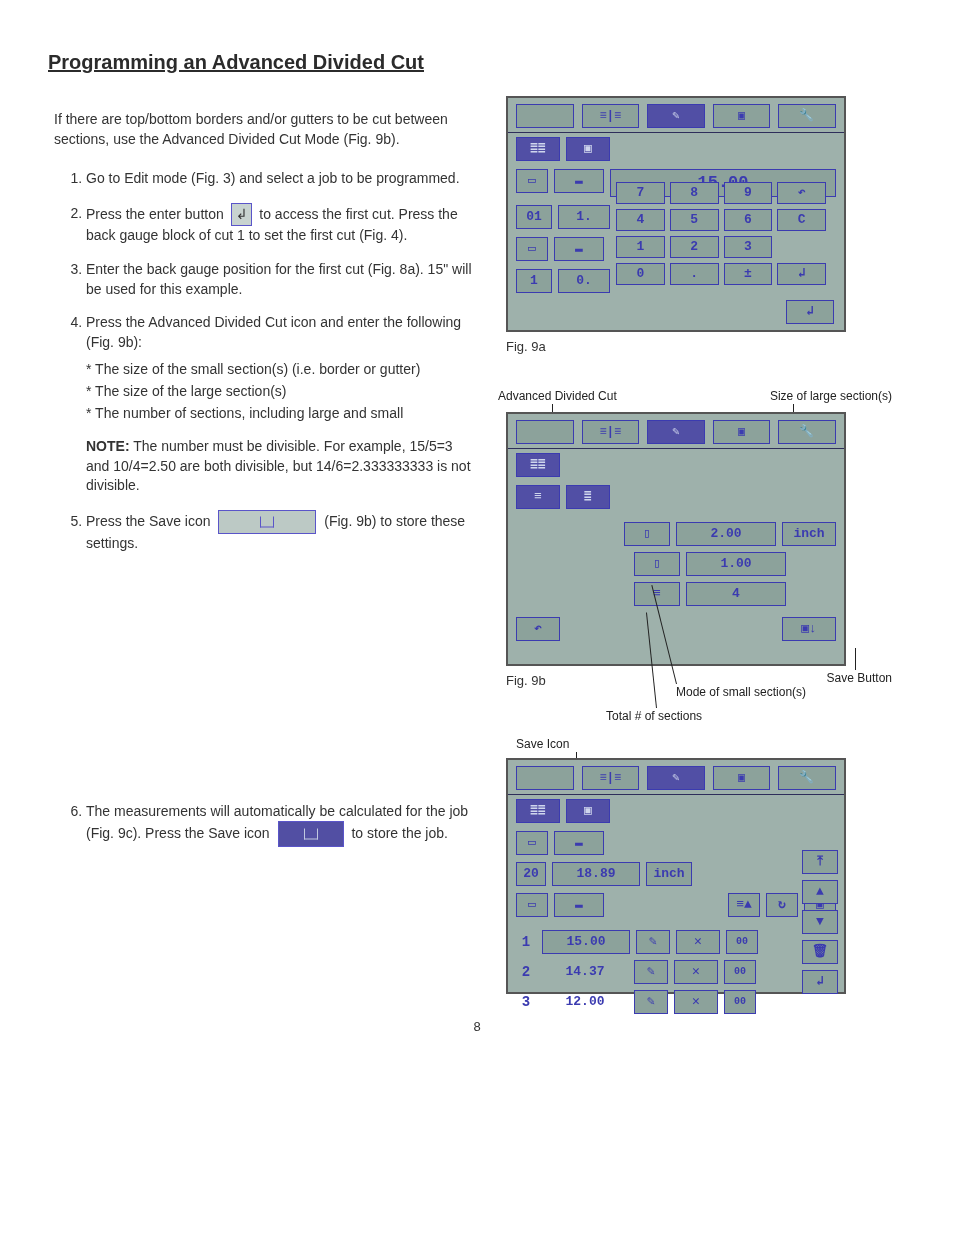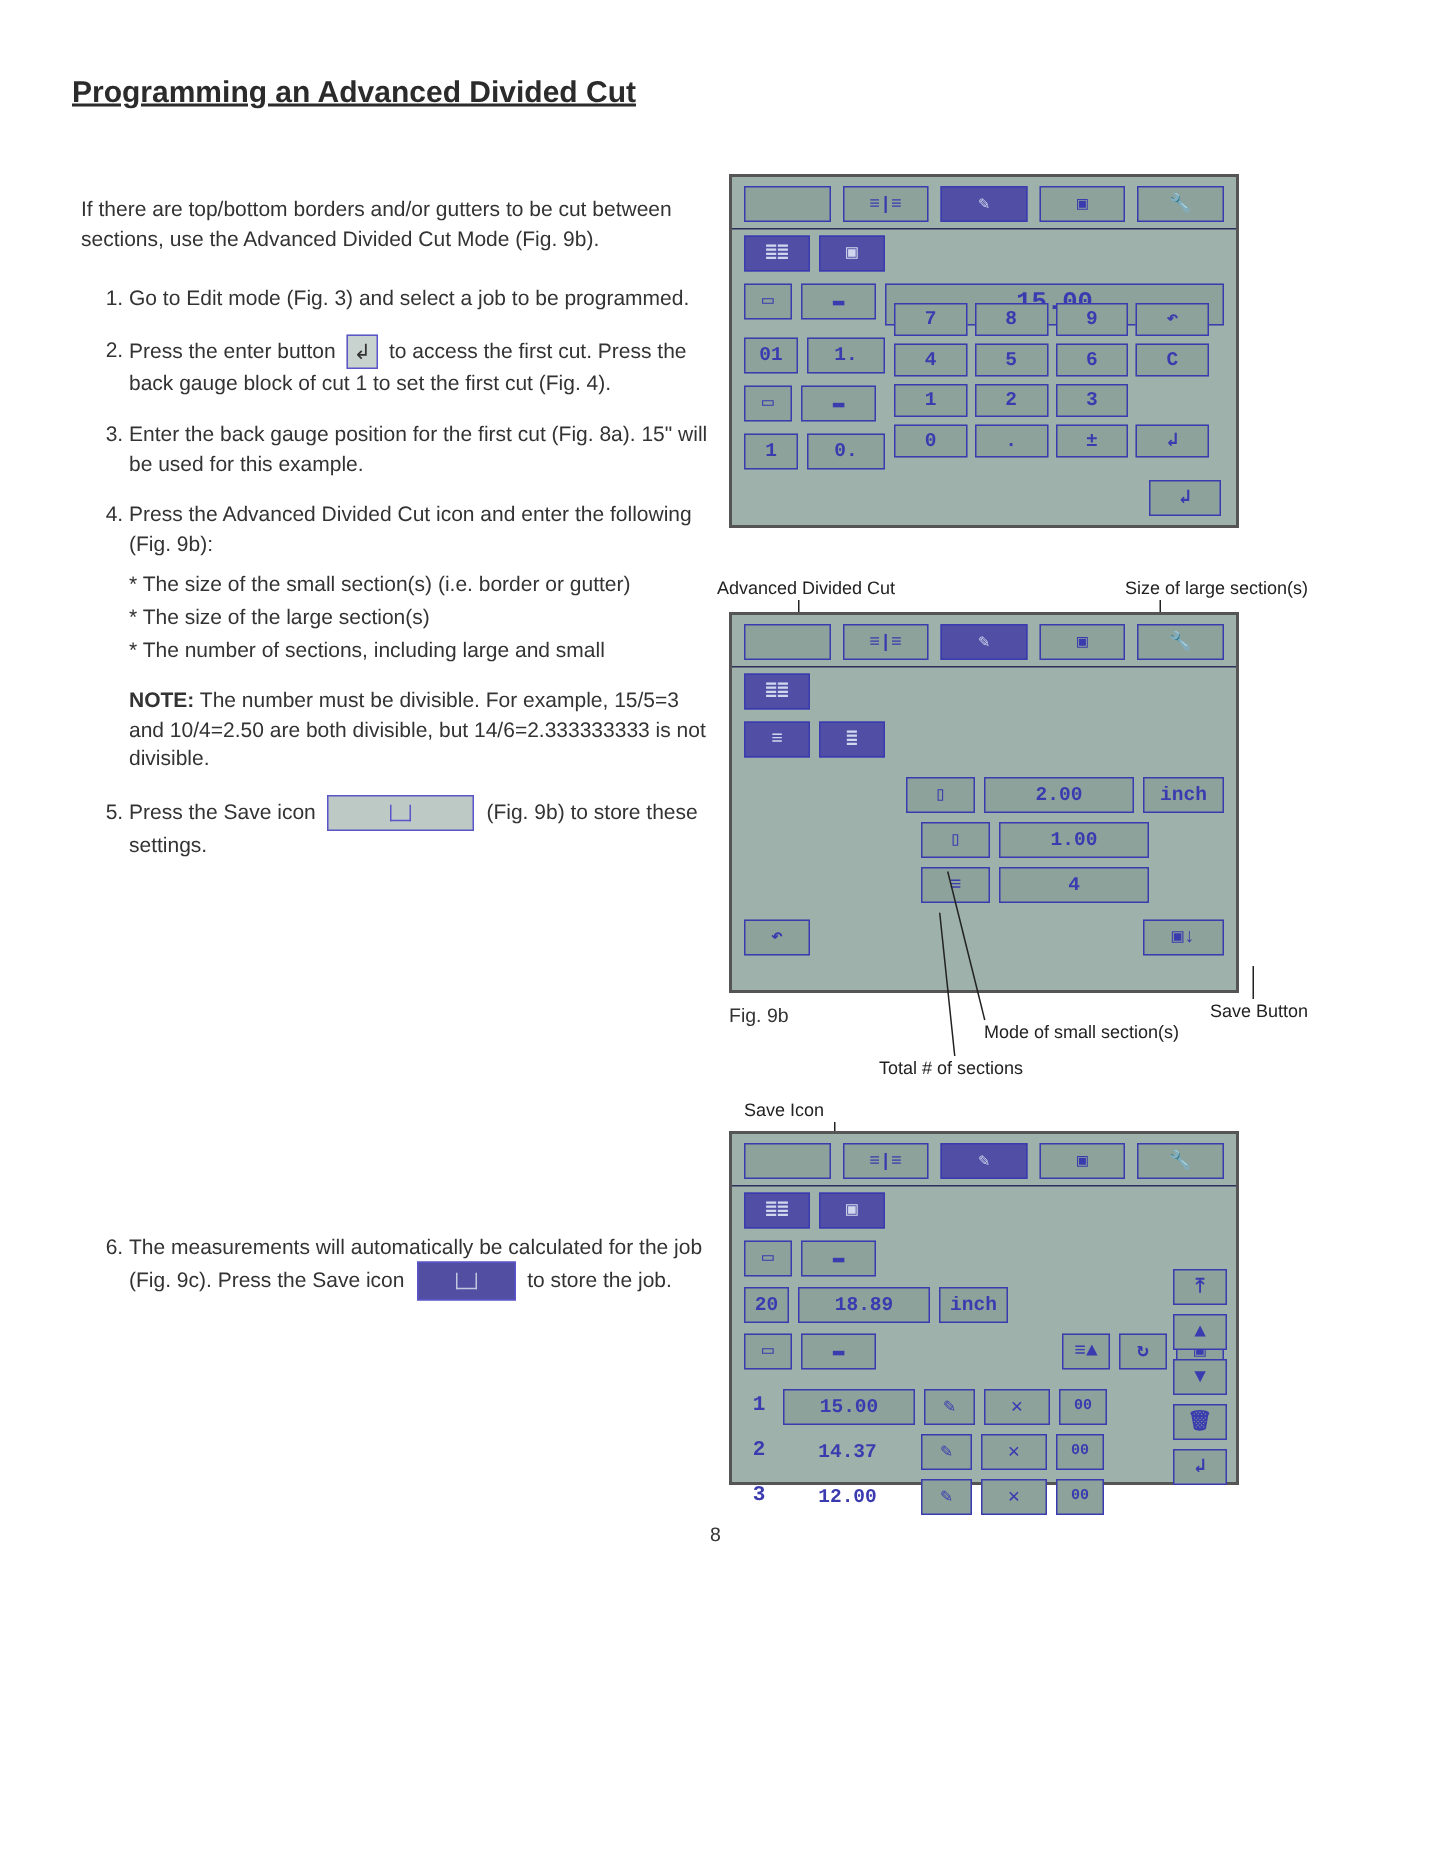--- a/index.html
+++ b/index.html
@@ -8,26 +8,26 @@
     color: #333;
     margin: 0;
     padding: 48px 48px 40px 48px;
     width: 858px;
     line-height: 1.4;
   }
   h1.page-title {
     font-size: 20px;
     font-weight: bold;
     text-decoration: underline;
-    margin: 0 0 40px 0;
+    margin: 0 0 20px 0;
     color: #2b2b2b;
   }
   .two-col {
     display: flex;
-    gap: 8px;
+    gap: 28px;
     align-items: flex-start;
   }
   .left-col {
     width: 430px;
   }
   .right-col {
     width: 380px;
     position: relative;
   }
   .intro { margin-bottom: 20px; padding-left: 6px; }
@@ -217,20 +217,21 @@
         <span class="cell" style="visibility:hidden"></span>
         <span class="cell">0</span>
         <span class="cell">.</span>
         <span class="cell">±</span>
         <span class="cell">↲</span>
       </div>
       <div style="position:absolute; right:10px; bottom:6px;">
         <span class="cell" style="width:38px">↲</span>
       </div>
     </div>
+    <div class="fig-caption">Fig. 9a</div>
 
     <div style="position:relative; margin-top:56px;">
       <div class="annot" style="left:-8px; top:-24px;">Advanced Divided Cut</div>
       <div class="aline" style="left:46px; top:-8px; width:1px; height:78px;"></div>
       <div class="annot" style="right:-6px; top:-24px;">Size of large section(s)</div>
       <div class="aline" style="right:92px; top:-8px; width:1px; height:128px;"></div>
 
       <div class="lcd" style="height:250px;">
         <div class="toolbar">
           <span class="slot"></span>

